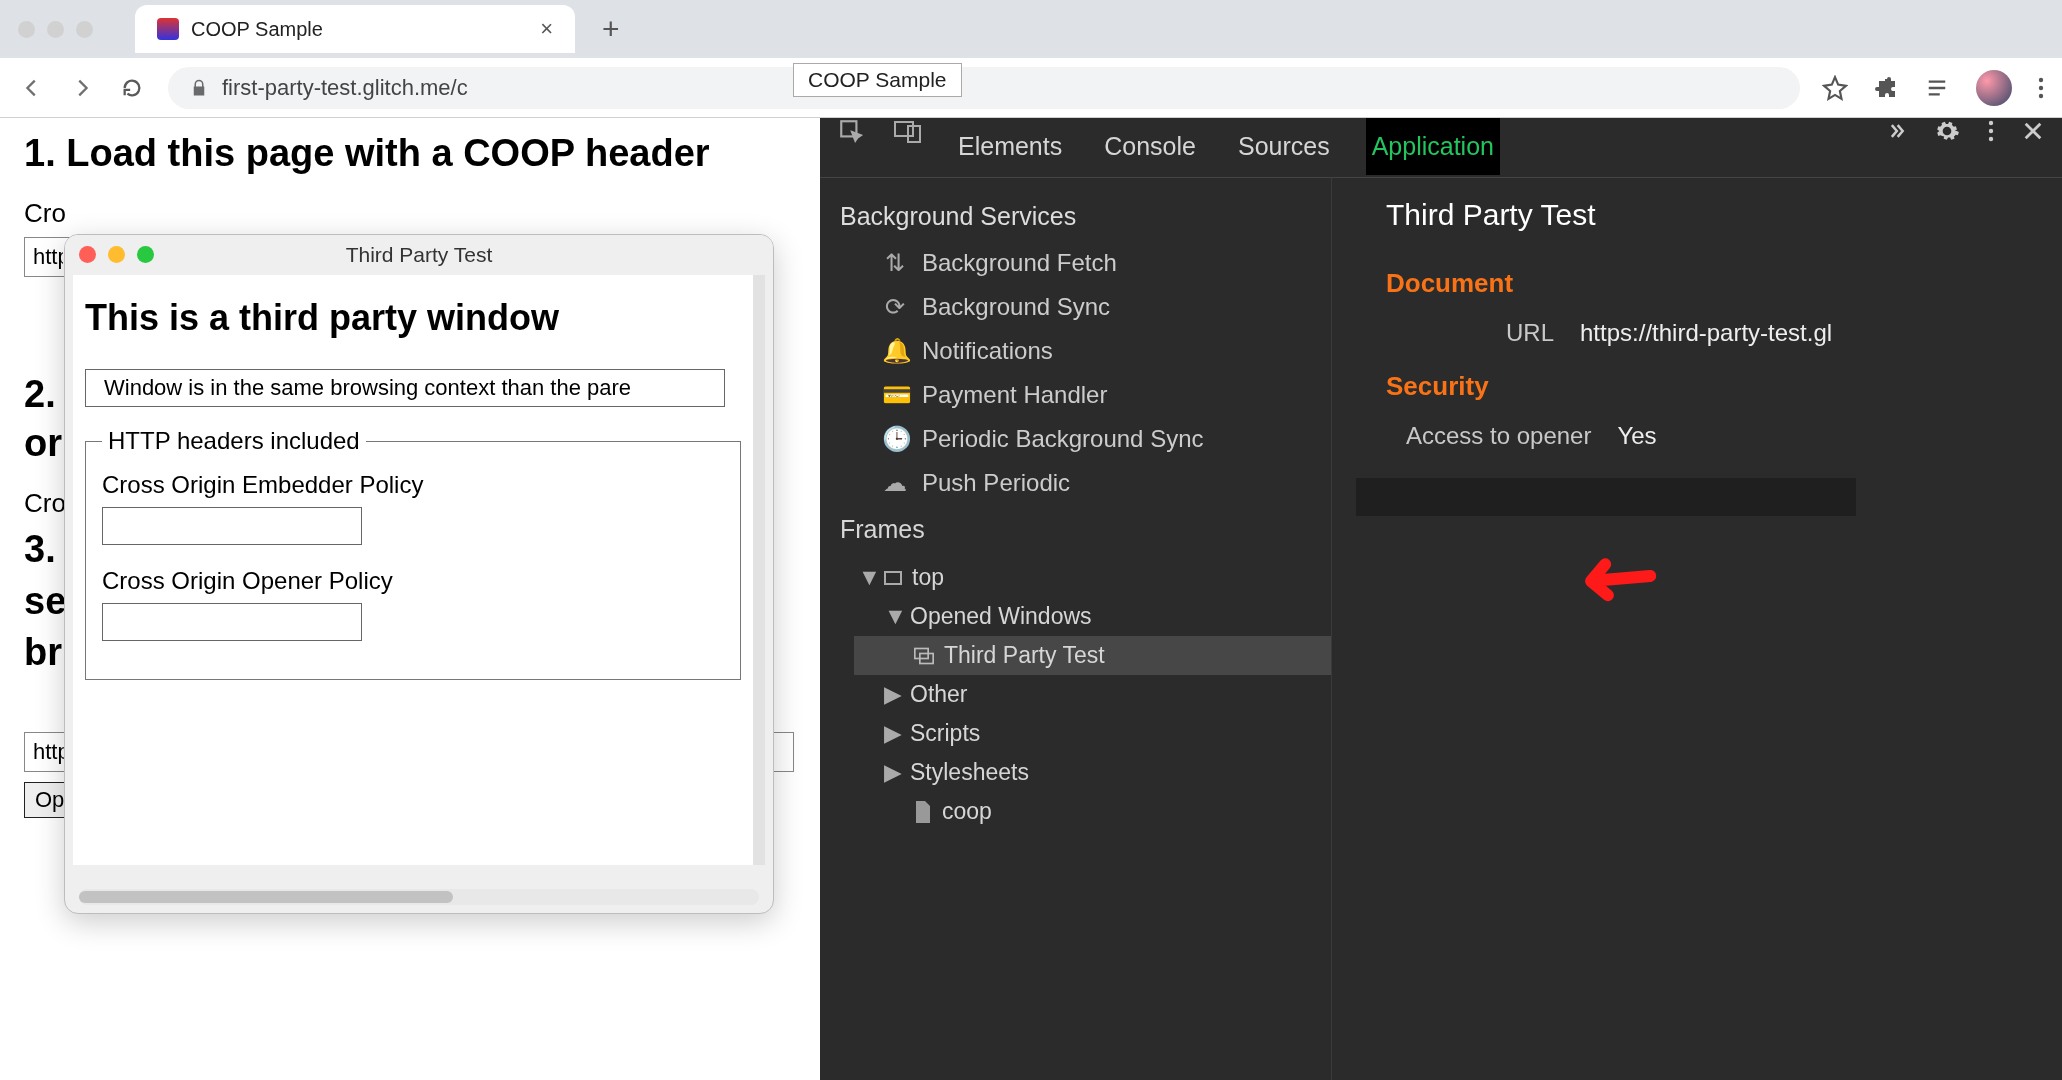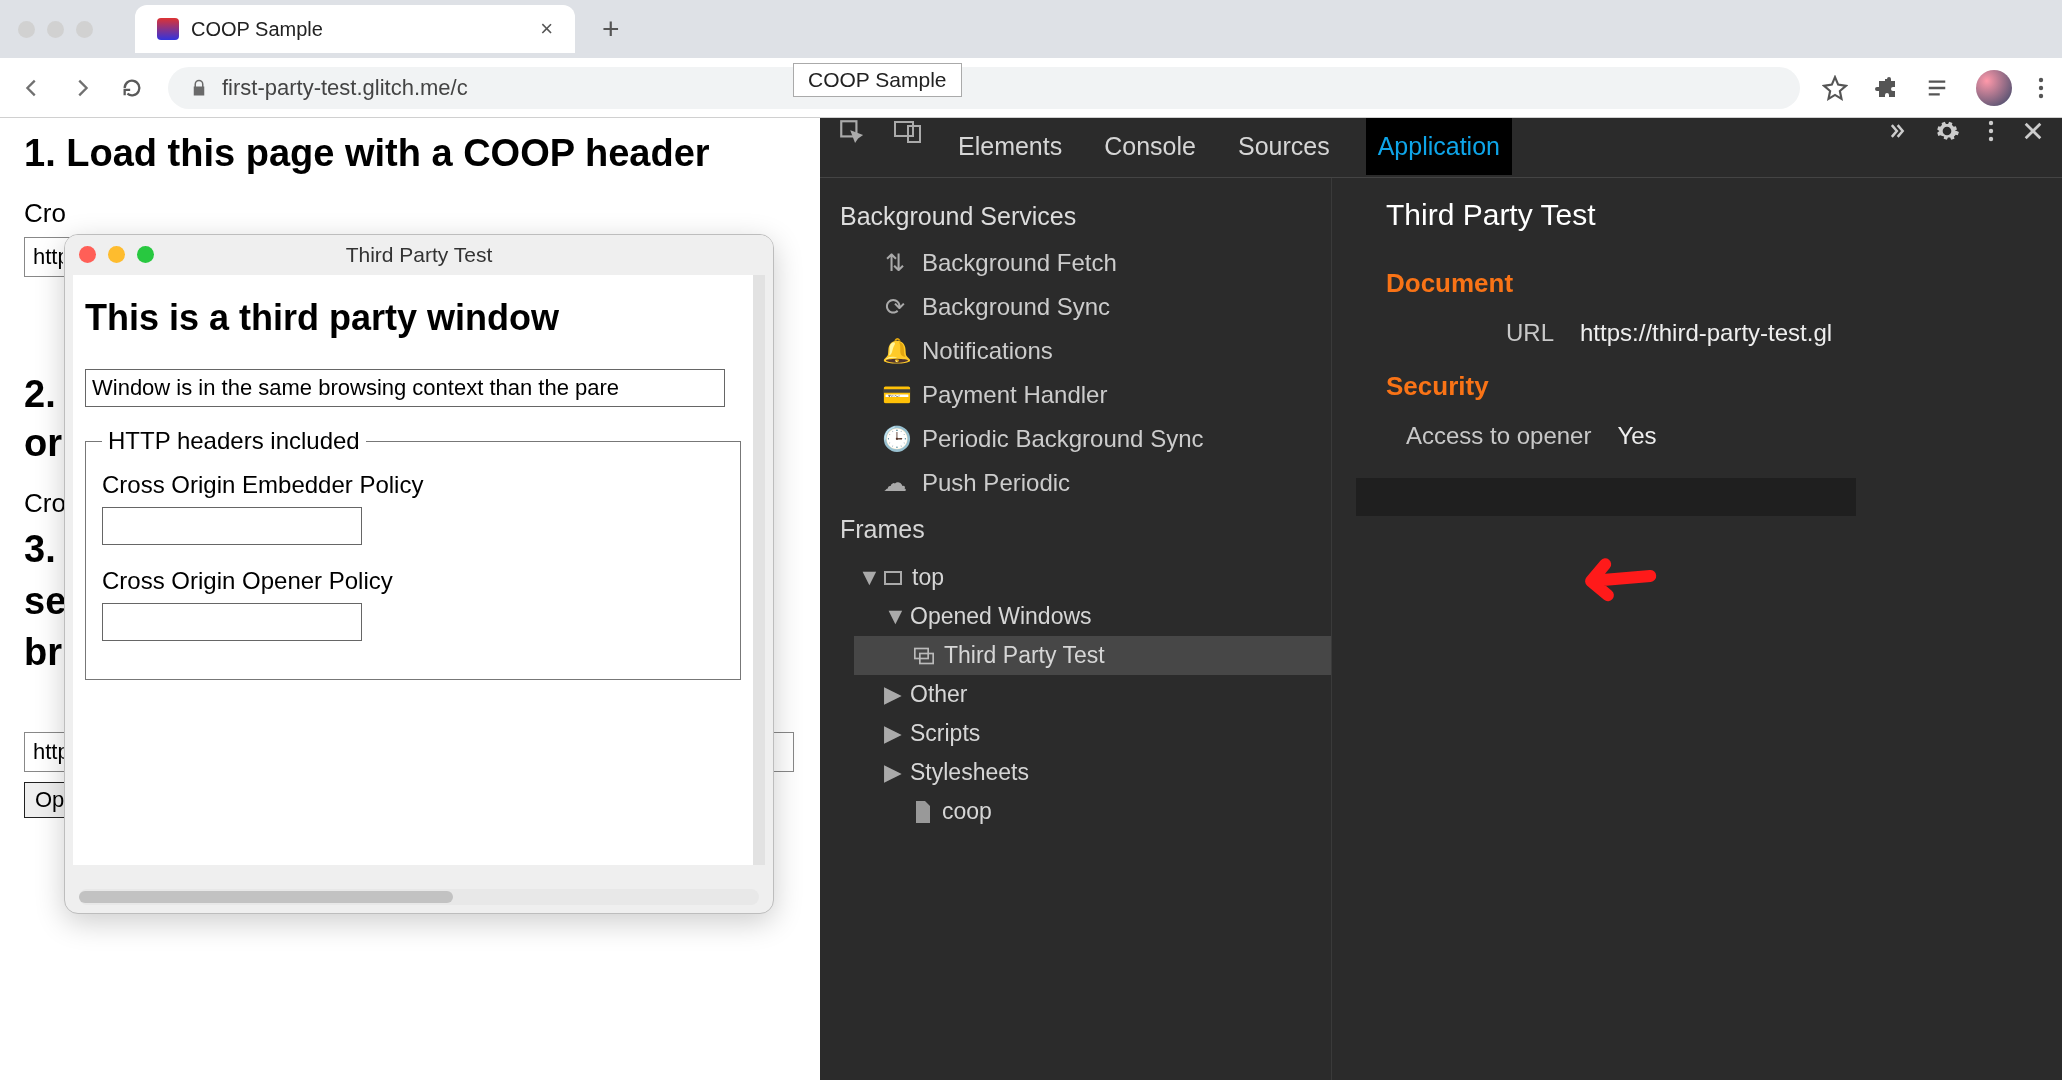--- a/index.html
+++ b/index.html
@@ -41,34 +41,34 @@
 .popup-title .traffic { position: absolute; left: 14px; top: 11px; gap: 12px; }
 .popup-title .d1 { background:#ff5f57;} .popup-title .d2 { background:#febc2e;} .popup-title .d3 { background:#28c840;}
 .popup-title-text { font-size: 21px; color: #333; }
 .popup-addr { background: #fff; border-top: 1px solid #d0d0d0; border-bottom: 1px solid #d0d0d0; padding: 8px 16px; display: flex; align-items: center; gap: 12px; }
 .popup-addr .lock { color:#777; font-size:18px; }
 .popup-addr .u1 { color:#777; font-size:22px; }
 .popup-addr .u2 { color:#000; font-size:22px; }
 .popup-addr .u3 { color:#777; font-size:22px; }
 .popup-body { background: #fff; margin: 0 8px 8px 8px; height: 590px; border-right: 12px solid #e2e2e2; padding: 22px 12px 12px; overflow: hidden; }
 .popup-body h1 { font-size: 36px; font-weight: 800; margin-bottom: 30px; }
-.popup-body input.msg { width: 640px; height: 38px; border: 1px solid #666; font-size: 22px; padding: 0 6px; }
+.popup-body input.msg { width: 640px; height: 38px; border: 1px solid #666; font-size: 22px; padding: 0 18px; }
 .popup fieldset { border: 1px solid #777; margin-top: 20px; padding: 16px; }
 .popup legend { font-size: 24px; padding: 0 6px; }
 .popup .lbl { font-size: 24px; margin-bottom: 8px; }
 .popup .small-in { width: 260px; height: 38px; border: 1px solid #666; margin-bottom: 22px; }
 .popup-hscroll { position:absolute; bottom:8px; left:14px; right:14px; height:16px; background:#e8e8e8; border-radius:8px; }
 .popup-hscroll::before { content:''; position:absolute; left:0; top:2px; width:55%; height:12px; background:#c2c2c2; border-radius:6px; }
 
 
 .devtools { flex: 1; background: #2b2b2b; color: #d6d6d6; display: flex; flex-direction: column; font-size: 23px; }
 .dt-toolbar { height: 60px; display: flex; align-items: flex-start; border-bottom: 1px solid #444; padding: 0 18px; gap: 30px; }
 .dt-ico { color:#aaa; }
 .dt-tab { padding: 14px 6px; font-size: 25px; color: #d6d6d6; }
-.dt-tab.active { background:#000; color:#0ea5e9; padding: 14px 12px; }
+.dt-tab.active { background:#000; color:#22c55e; padding: 14px 6px; }
 .dt-right { margin-left:auto; display:flex; gap:28px; align-items:center; }
 .dt-body { display:flex; flex:1; overflow:hidden; }
 .dt-left { width: 512px; border-right: 1px solid #3a3a3a; padding-top: 14px; overflow:hidden; }
 .dt-section { color:#ddd; font-size: 25px; padding: 10px 20px; }
 .dt-item { display:flex; align-items:center; gap:14px; padding: 8px 0 8px 62px; font-size: 24px; color:#ccc; cursor:pointer; }
 .dt-item .icn { width:26px; text-align:center; color:#aaa; }
 .frames { padding: 10px 20px; font-size:25px; }
 .tree { padding: 4px 0 4px 34px; font-size:23px; }
 .tree .caret { display:inline-block; width:16px; color:#aaa; }
 .tree .node { display:flex; align-items:center; gap:10px; padding:6px 4px; }

